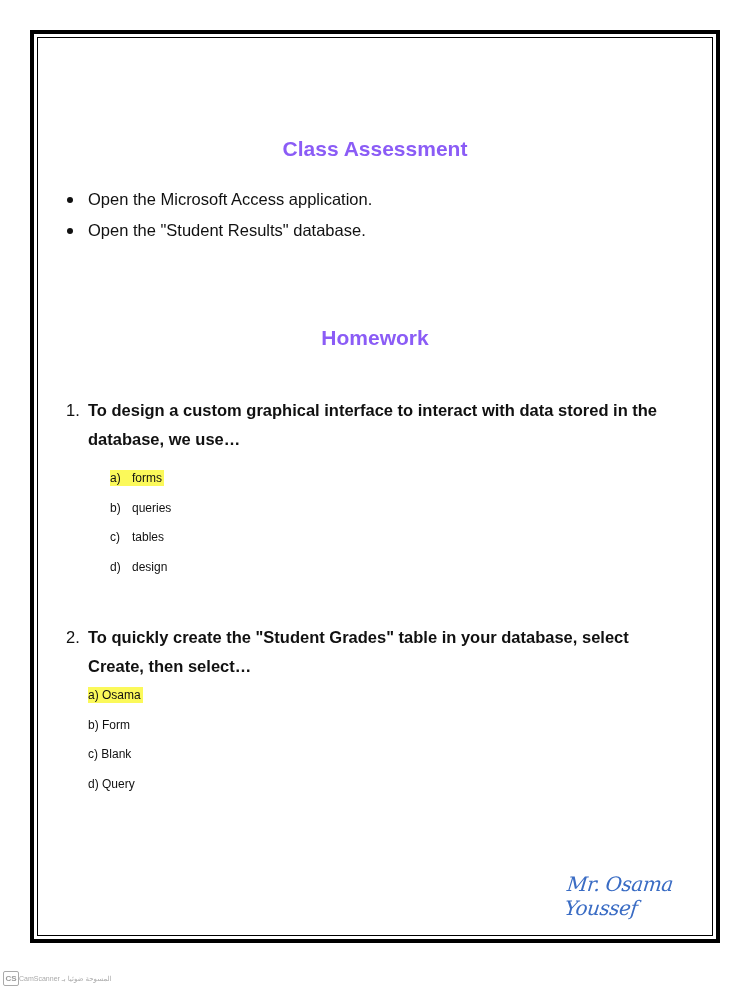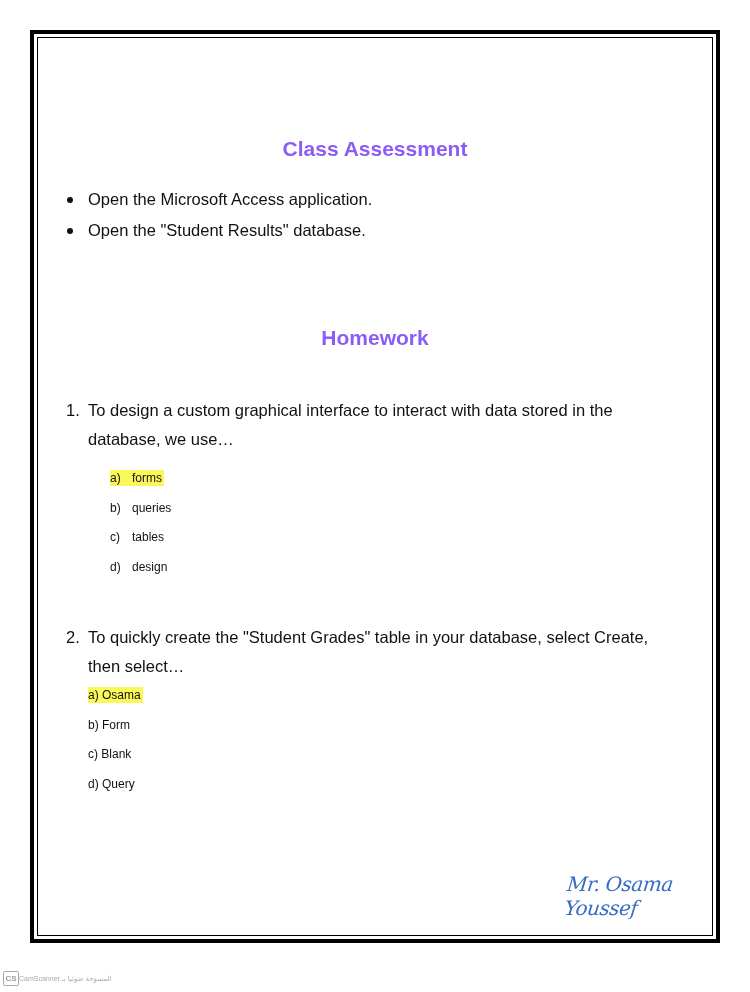--- a/index.html
+++ b/index.html
@@ -5,21 +5,21 @@
     html, body { margin: 0; padding: 0; background: #ffffff; }
     body { width: 750px; height: 992px; position: relative; overflow: hidden; font-family: "Liberation Sans", sans-serif; color: #111; }
     .frame-outer { position: absolute; left: 30px; top: 30px; width: 682px; height: 905px; border: 4px solid #000; }
     .frame-inner { position: absolute; left: 3px; top: 3px; right: 3px; bottom: 3px; border: 1px solid #000; }
     .heading { position: absolute; left: 0; width: 750px; text-align: center; font-weight: bold; font-size: 21px; color: #8b5cf6; }
     .bullets { position: absolute; left: 66px; top: 184px; margin: 0; padding: 0; list-style: none; }
     .bullets li { position: relative; padding-left: 22px; font-size: 16.5px; line-height: 30.5px; height: 30.5px; white-space: nowrap; }
     .bullets li .dot { position: absolute; left: 1px; top: 13px; width: 6px; height: 6px; border-radius: 50%; background: #111; }
     .question { position: absolute; left: 66px; font-size: 16.5px; }
     .q-num { position: absolute; left: 0; top: 0; }
-    .q-text { position: absolute; left: 22px; width: 600px; font-weight: normal; line-height: 29px; }
+    .q-text { position: absolute; left: 22px; width: 600px; font-weight: bold; line-height: 29px; }
     .options { position: absolute; margin: 0; padding: 0; list-style: none; font-size: 12px; }
     .options li { height: 29.5px; line-height: 29.5px; white-space: nowrap; }
     .opt1 .letter { display: inline-block; width: 22px; }
     .hl { background: #fbf95a; padding: 1px 2px 1px 0; }
     .signature { position: absolute; left: 566px; top: 872px; font-family: "DejaVu Serif", serif; font-style: italic; font-size: 20px; color: #3a6cc4; letter-spacing: -0.5px; transform: skewX(-6deg); }
     .watermark { position: absolute; left: 3px; top: 971px; display: flex; align-items: center; color: #aaa; font-size: 7px; }
     .cs-logo { width: 14px; height: 13px; border: 1px solid #aaa; border-radius: 2px; font-size: 8px; font-weight: bold; text-align: center; line-height: 13px; color: #999; }
   </style>
 </head>
 <body>

